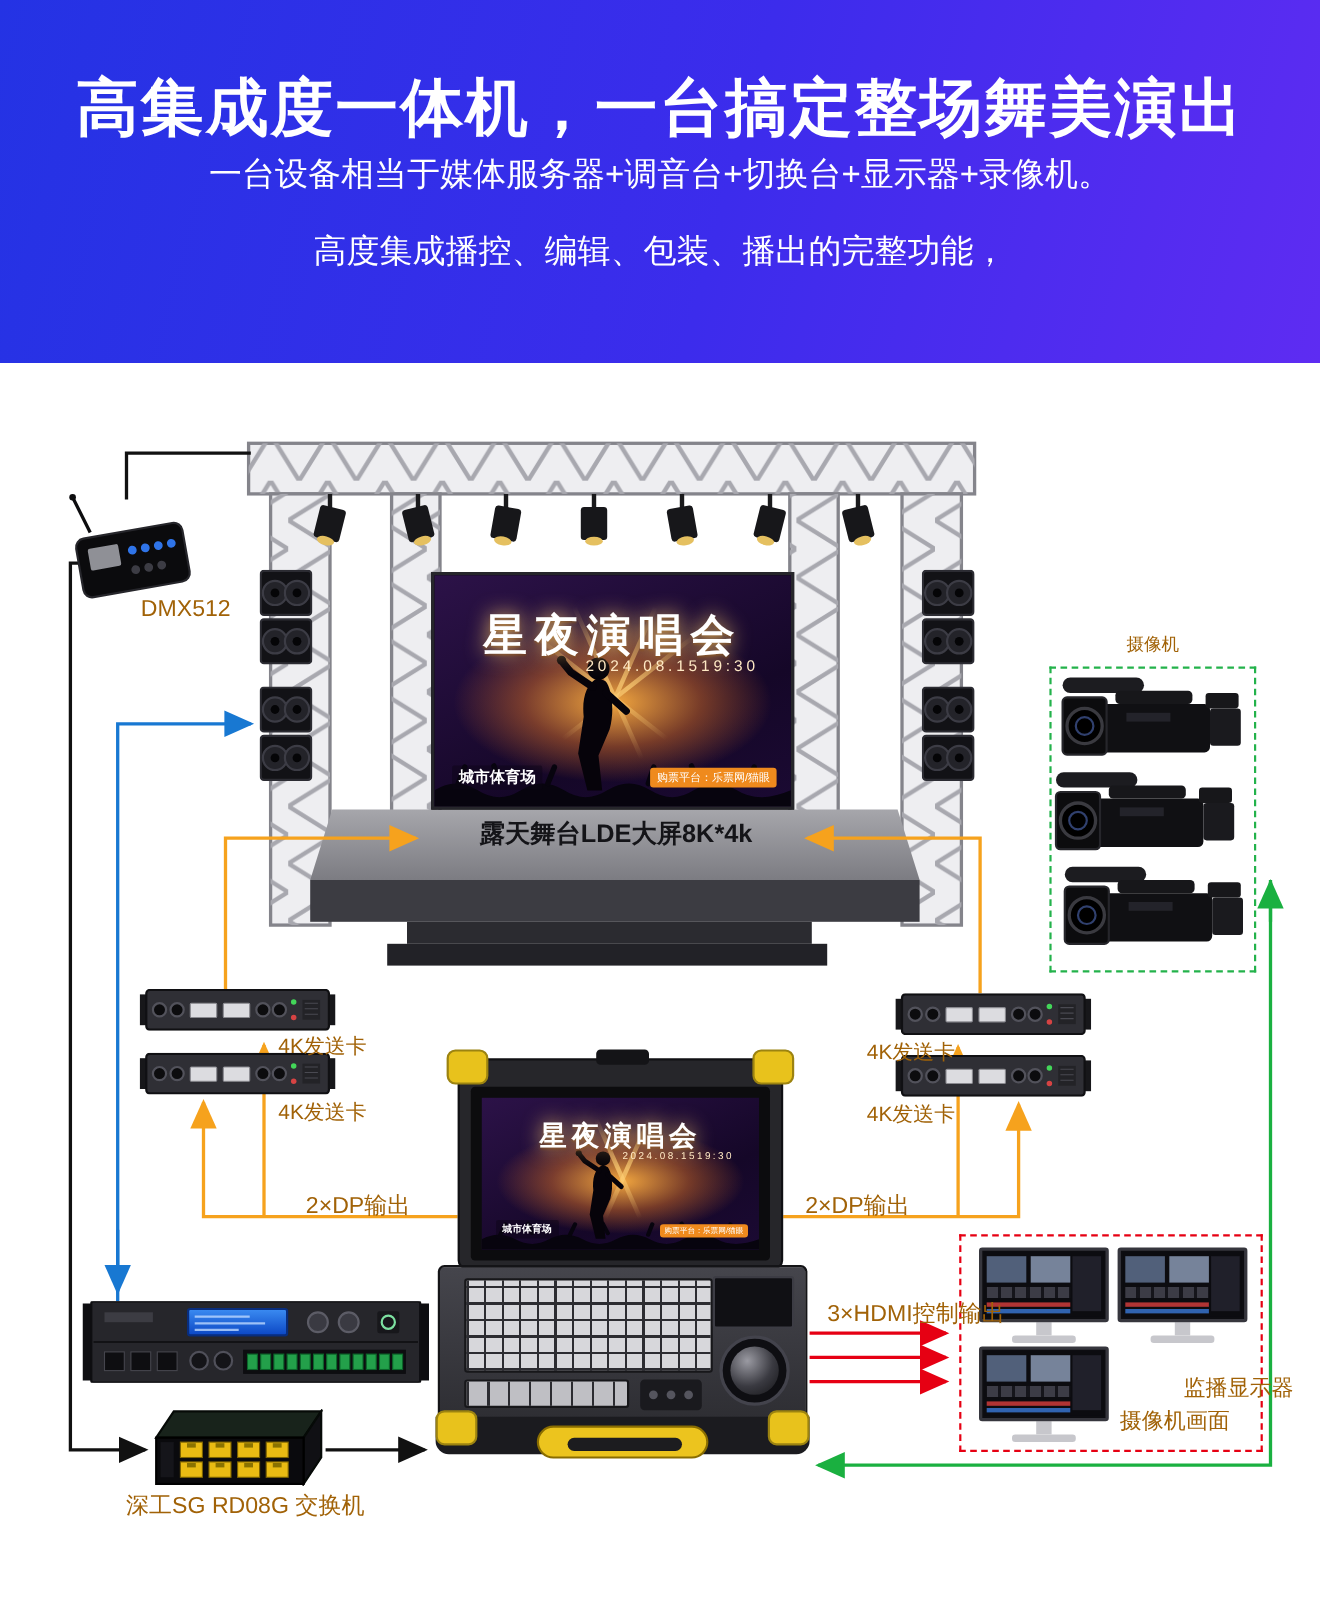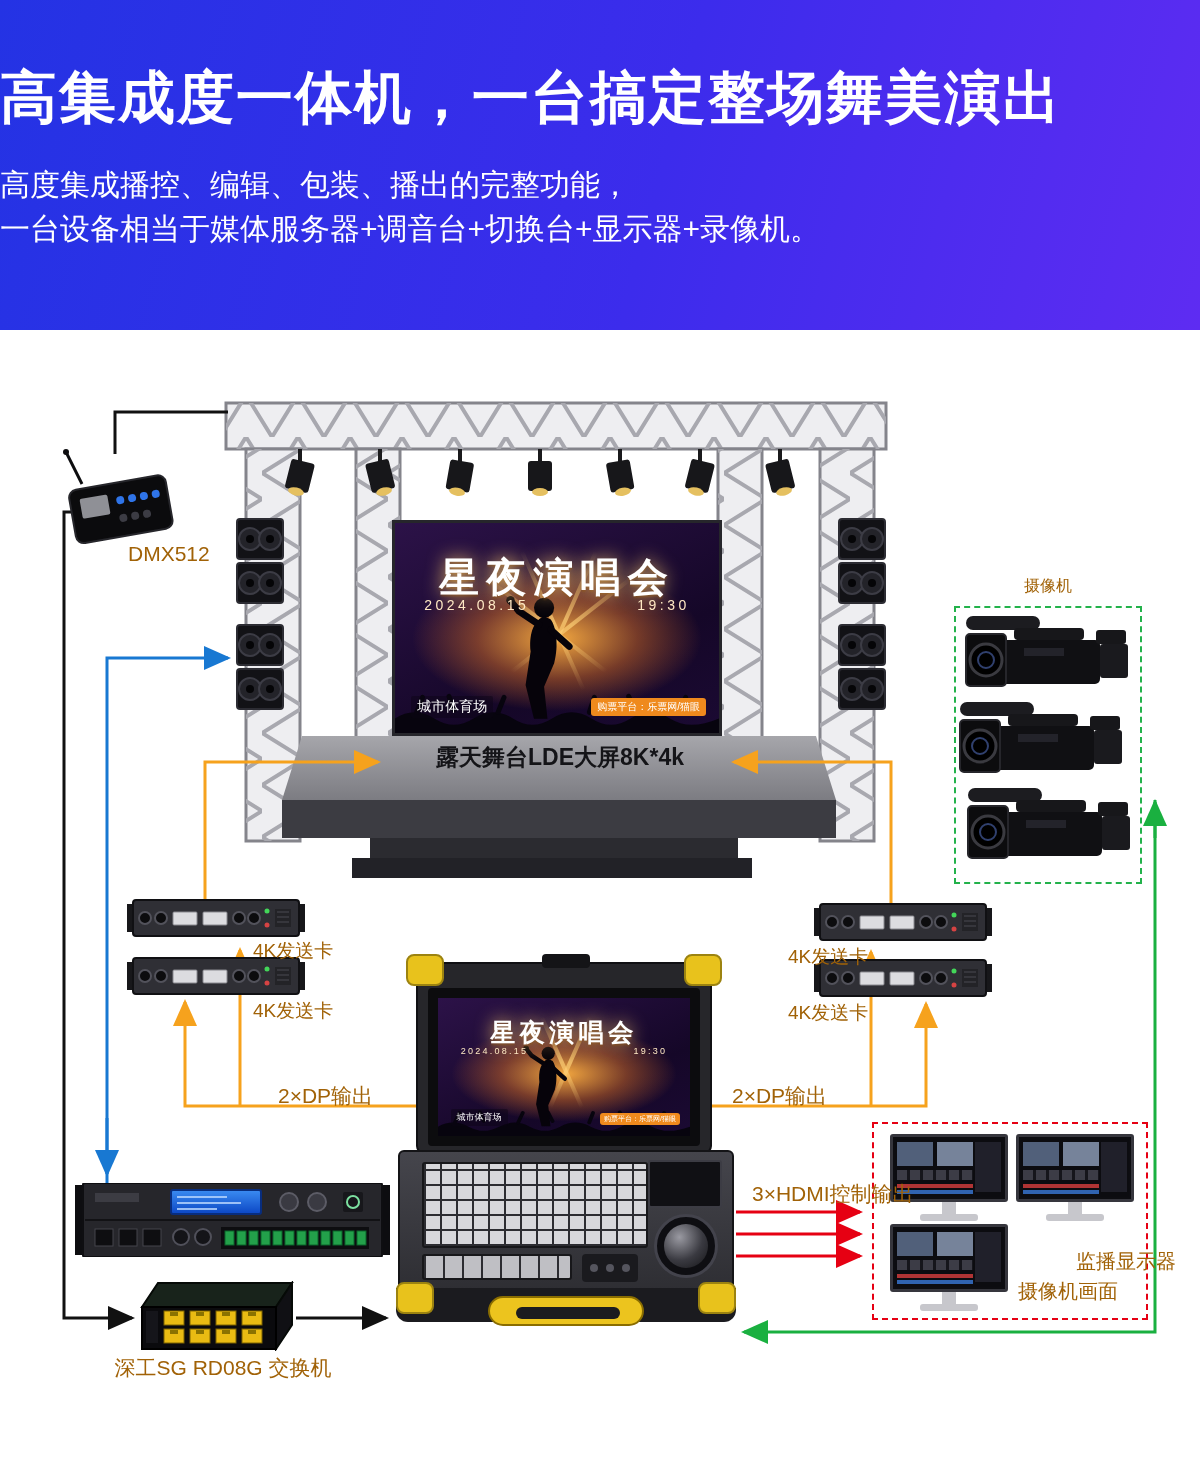--- a/index.html
+++ b/index.html
@@ -2,43 +2,43 @@
 <html><head>
 <meta charset="utf-8">
 <title></title>
 <style>
   *{margin:0;padding:0;box-sizing:border-box}
   html,body{background:#fff}
   body{font-family:"Liberation Sans","DejaVu Sans",sans-serif}
   .page{position:relative;width:1200px;height:1470px;background:#fff;overflow:hidden}
   .abs{position:absolute}
   
-  .banner{left:0;top:0;width:1200px;height:330px;background:linear-gradient(105deg,#2433e4 0%,#3c2cec 55%,#5e2cf2 100%);color:#fff;z-index:1}
+  .banner{left:0;top:0;width:1200px;height:330px;background:linear-gradient(105deg,#2433e4 0%,#3c2cec 55%,#5e2cf2 100%);text-align:center;color:#fff;z-index:1}
   .banner-title{padding-top:60px;font-size:57px;font-weight:900;letter-spacing:2px}
   .banner-sub{font-size:30px;line-height:44px}
   .banner-sub.first{margin-top:26px}
   
   .stage-layer{z-index:1}
   .lines{left:0;top:0;z-index:2}
   .dev{z-index:3}
   .dashed-box{z-index:2}
   .lbl{position:absolute;z-index:5;font-size:21px;color:#a16207;white-space:nowrap}
   .center{text-align:center}
   .gbox{border:2px dashed #23b24b;background:transparent}
   .rbox{border:2px dashed #e60013;background:transparent}
   
   .poster{position:absolute;inset:0;background:linear-gradient(155deg,#2c1248,#150728 65%,#1b0a33);overflow:hidden}
   .p-glow{position:absolute;inset:0;background:radial-gradient(ellipse 62% 48% at 50% 55%,rgba(255,176,64,.95),rgba(214,110,40,.5) 40%,rgba(60,20,90,0) 72%)}
   .p-ray{position:absolute;left:50%;top:10%;width:4px;height:72%;background:linear-gradient(rgba(255,200,100,0),rgba(255,210,120,.7),rgba(255,200,100,0));transform-origin:50% 60%}
   .r1{transform:rotate(24deg)}.r2{transform:rotate(-24deg)}.r3{transform:rotate(52deg)}.r4{transform:rotate(-52deg)}
   .p-crowd{position:absolute;bottom:0;left:0;width:100%;height:22%}
   .p-singer{position:absolute;left:30%;bottom:6%;height:64%}
   .p-title{position:absolute;top:13%;width:100%;text-align:center;color:#fff;font-weight:900;letter-spacing:.18em;text-shadow:0 0 18px rgba(255,205,110,.95),0 2px 2px rgba(120,60,0,.5)}
-  .p-dt{position:absolute;top:35%;left:9%;right:9%;display:flex;justify-content:space-between;color:#ffe9c4;letter-spacing:.25em}
-  .p-venue{position:absolute;left:5%;bottom:7%;color:#fff;font-weight:400;background:rgba(10,5,20,.45);padding:2px 6px;border-radius:2px}
+  .p-dt{position:absolute;top:35%;left:9%;right:9%;display:flex;justify-content:flex-end;color:#ffe9c4;letter-spacing:.25em}
+  .p-venue{position:absolute;left:5%;bottom:7%;color:#fff;font-weight:700;background:rgba(10,5,20,.45);padding:2px 6px;border-radius:2px}
   .p-ticket{position:absolute;right:4%;bottom:8%;color:#fff;background:#ef8a1d;padding:2px 6px;border-radius:3px}
   .poster.big .p-title{font-size:40px}
   .poster.big .p-dt{font-size:14px}
   .poster.big .p-venue{font-size:14px}
   .poster.big .p-ticket{font-size:10px}
   .poster.sm .p-title{font-size:25px}
   .poster.sm .p-dt{font-size:9px}
   .poster.sm .p-venue{font-size:9px}
   .poster.sm .p-ticket{font-size:7px;padding:1px 4px}
   .screen-frame{border:3px solid #26262b;background:#000}
@@ -74,22 +74,22 @@
   .mon-neck{width:14px;height:12px;background:#c7c7cc;margin:0 auto}
   .mon-base{width:58px;height:7px;background:#c7c7cc;border-radius:3px;margin:0 auto}
 </style>
 </head>
 <body>
 
 <div class="page">
 
   <header class="abs banner">
     <h1 class="banner-title">高集成度一体机，一台搞定整场舞美演出</h1>
+    <p class="banner-sub">一台设备相当于媒体服务器+调音台+切换台+显示器+录像机。</p>
     <p class="banner-sub first">高度集成播控、编辑、包装、播出的完整功能，</p>
-    <p class="banner-sub">一台设备相当于媒体服务器+调音台+切换台+显示器+录像机。</p>
   </header>
 
   <div class="abs stage-layer" style="left:220px;top:395px;width:680px;height:480px">
     <svg width="680" height="480" viewBox="0 0 680 480">
       <defs>
         <pattern id="pz" width="52" height="42" patternUnits="userSpaceOnUse">
           <path d="M0,42 L26,0 L52,42" fill="none" stroke="#a8a8af" stroke-width="4"></path>
         </pattern>
         <pattern id="pzv" width="42" height="52" patternUnits="userSpaceOnUse">
           <path d="M42,0 L0,26 L42,52" fill="none" stroke="#a8a8af" stroke-width="4"></path>

